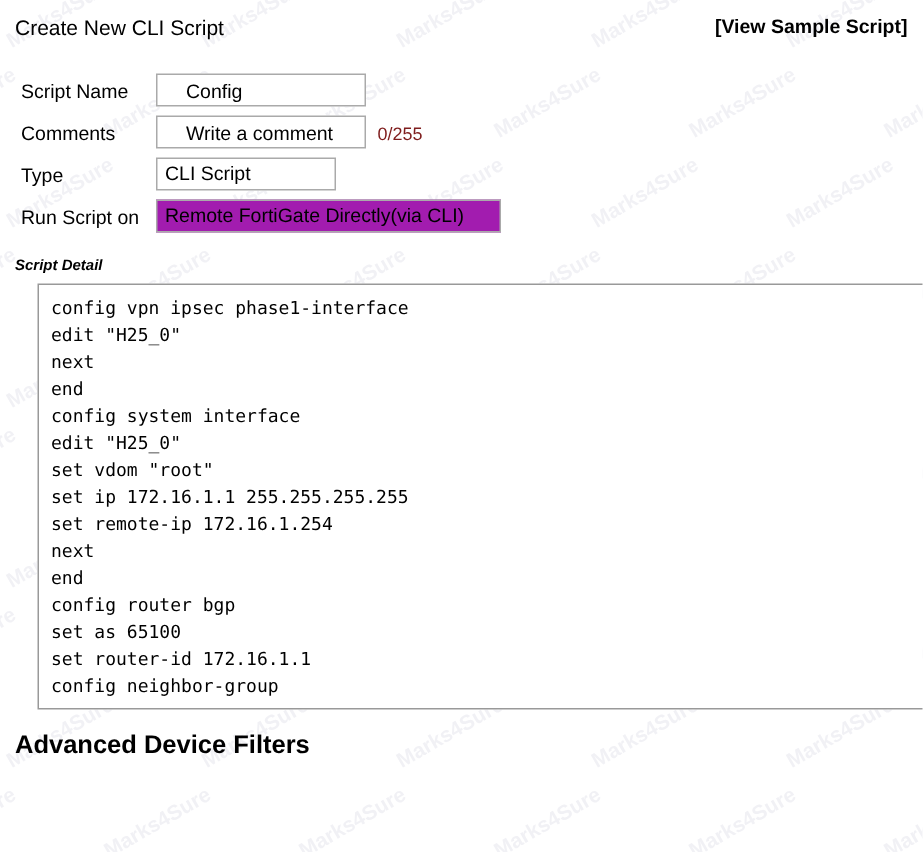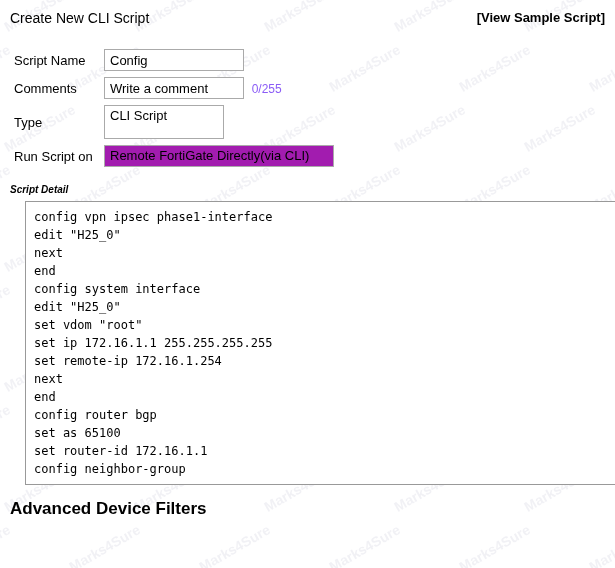--- a/index.html
+++ b/index.html
@@ -67,44 +67,44 @@
       vertical-align: middle;
     }
     .form-table td:first-child {
       width: 90px;
       font-size: 13px;
       color: #000;
     }
 
     input[type="text"] {
       border: 1px solid #aaa;
-      padding: 2px 5px;
+      padding: 2px 19px;
       font-size: 13px;
       background: #fff;
       height: 22px;
     }
 
     .script-name-input {
       width: 140px;
     }
     .comments-input {
       width: 140px;
     }
     .comments-count {
       font-size: 12px;
-      color: #8b5cf6;
+      color: #7f1d1d;
       margin-left: 4px;
     }
 
     .type-field {
       font-size: 13px;
       border: 1px solid #aaa;
       padding: 2px 5px;
       background: #fff;
-      height: 34px;
+      height: 22px;
       display: inline-block;
       min-width: 120px;
     }
 
     .run-on-field {
       font-size: 13px;
       border: 1px solid #aaa;
       padding: 2px 5px;
       background: #a21caf;
       height: 22px;

